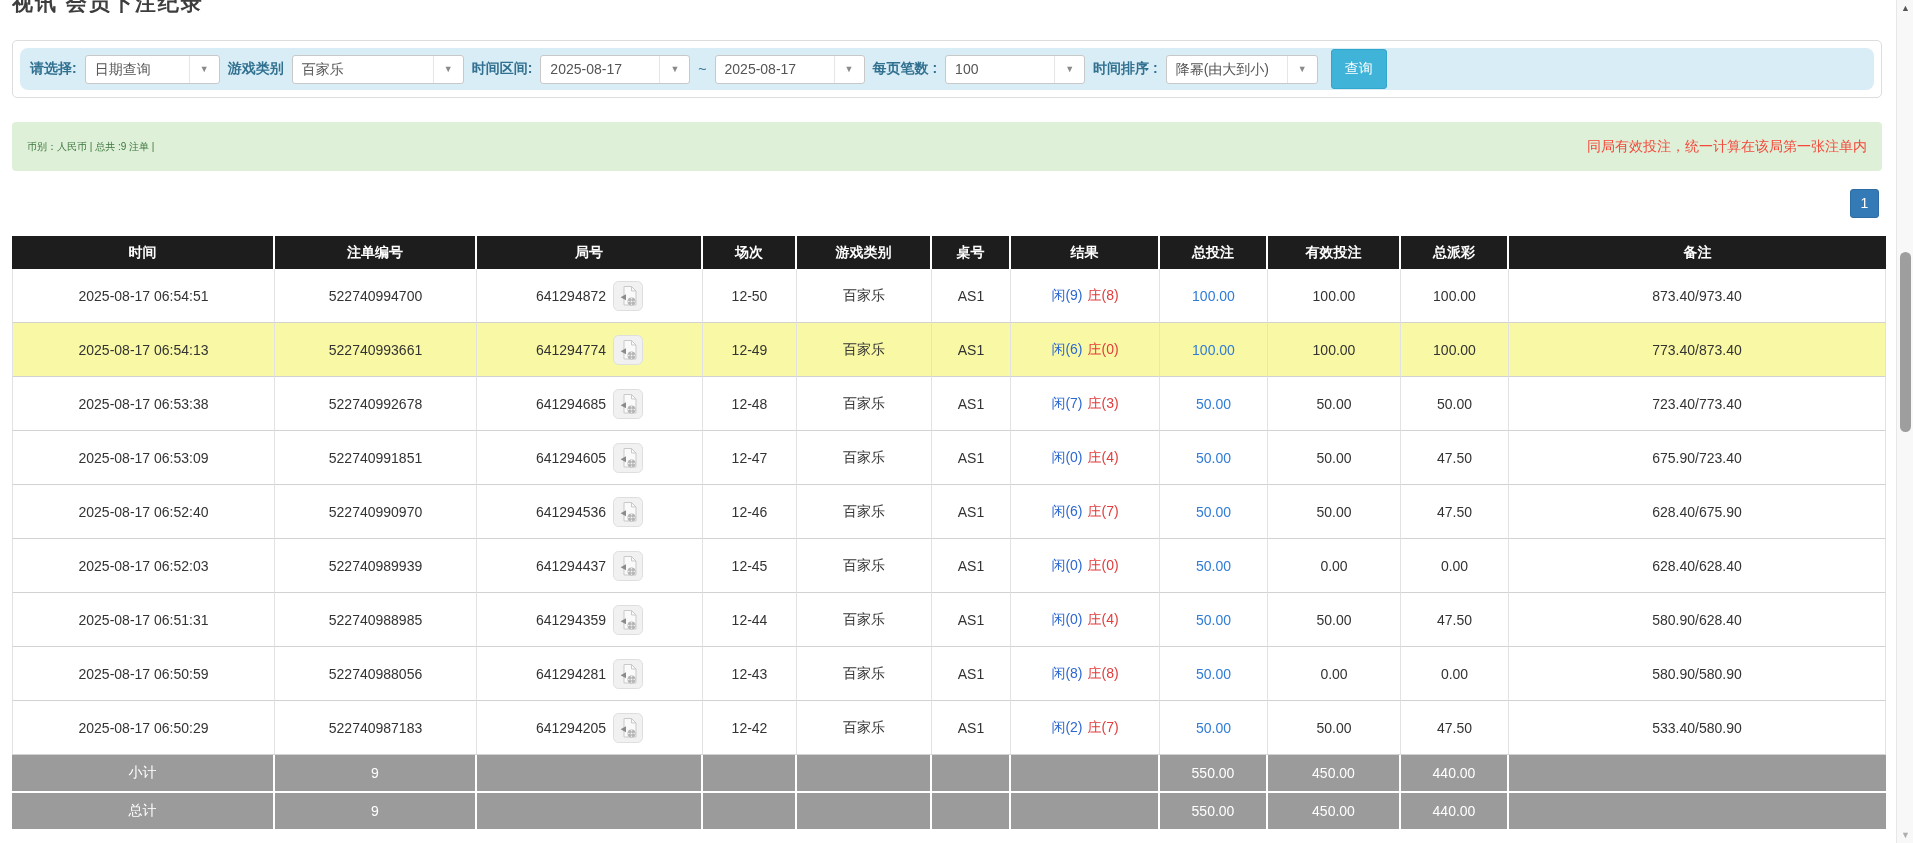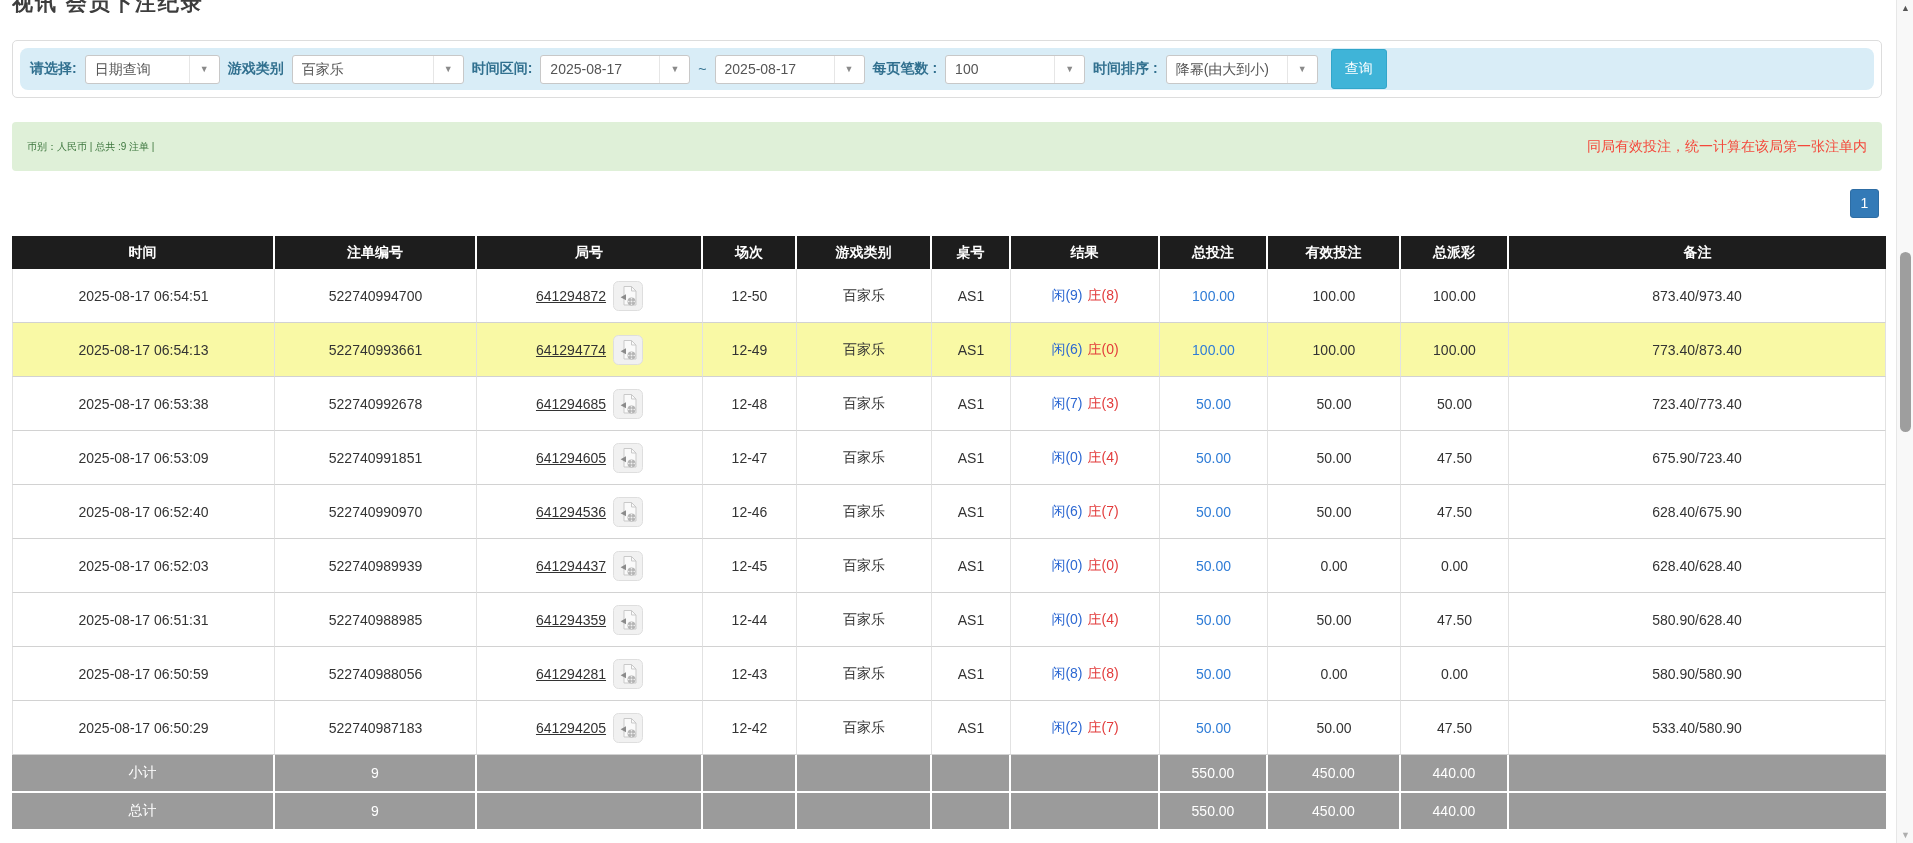--- a/index.html
+++ b/index.html
@@ -39,21 +39,21 @@
   thead th { background:#1d1d1d; color:#fff; font-weight:bold; height:33px; border-right:2px solid #fff; text-align:center; padding:0; }
   thead th:last-child { border-right:none; }
   tbody td { text-align:center; height:54px; background:#fff; border-bottom:1px solid #d2d2d2; border-right:1px solid #e2e2e2; padding:0 4px; overflow:hidden; }
   tbody tr td:first-child { border-left:1px solid #e2e2e2; }
   tr.highlighted td { background:#f9f9a5; }
   .subtotal-row td { background:#9b9b9b; color:#fff; height:38px; border-right:2px solid #fff; border-bottom:2px solid #fff; border-left:none !important; }
   .subtotal-row td:last-child { border-right:none; }
   .player { color:#2d68d2; }
   .banker { color:#e23b3b; margin-left:5px; }
   .bet-link { color:#2f7cd6; cursor:pointer; text-decoration:none; }
-  .round-wrap { display:inline-flex; align-items:center; justify-content:center; gap:7px;text-decoration:underline; }
+  .round-wrap { display:inline-flex; align-items:center; justify-content:center; gap:7px; }
   .video-icon { display:inline-flex; cursor:pointer; }
 
   
   .scrollbar { position:absolute; right:0; top:0; width:17px; height:843px; background:#f8f8f8; border-left:1px solid #e7e7e7; }
   .sb-arrow { width:17px; height:16px; display:flex; align-items:center; justify-content:center; color:#555; font-size:9px; cursor:pointer; }
   .sb-arrow.down { position:absolute; bottom:0; color:#aeaeae; }
   .sb-thumb { position:absolute; left:3px; top:252px; width:11px; height:180px; background:#9e9e9e; border-radius:6px; cursor:pointer; }
 </style>
 </head>
 <body>

